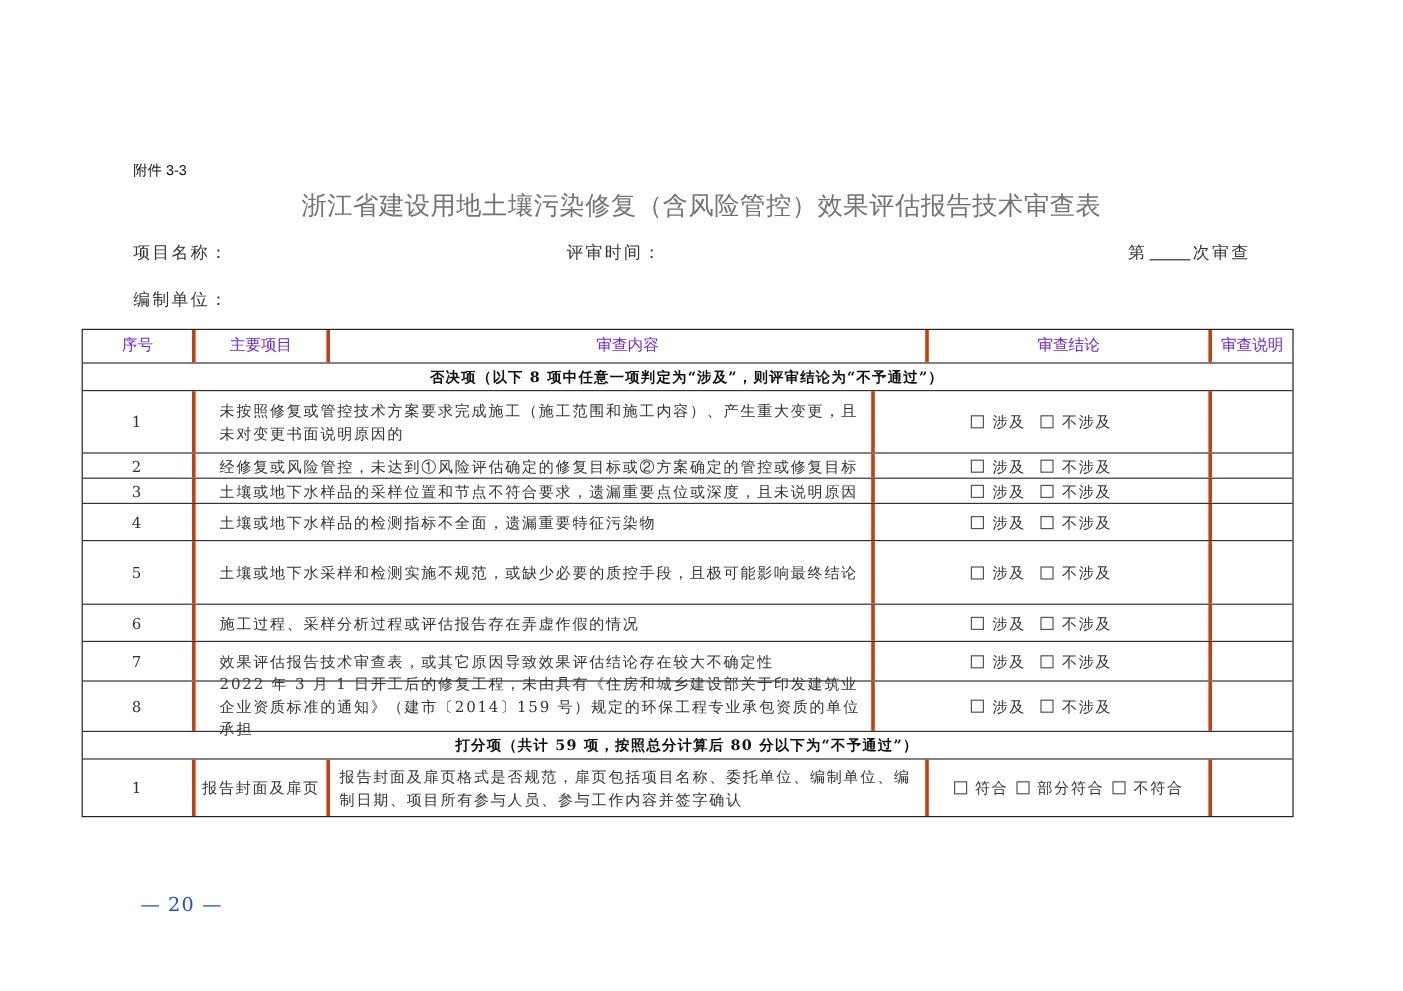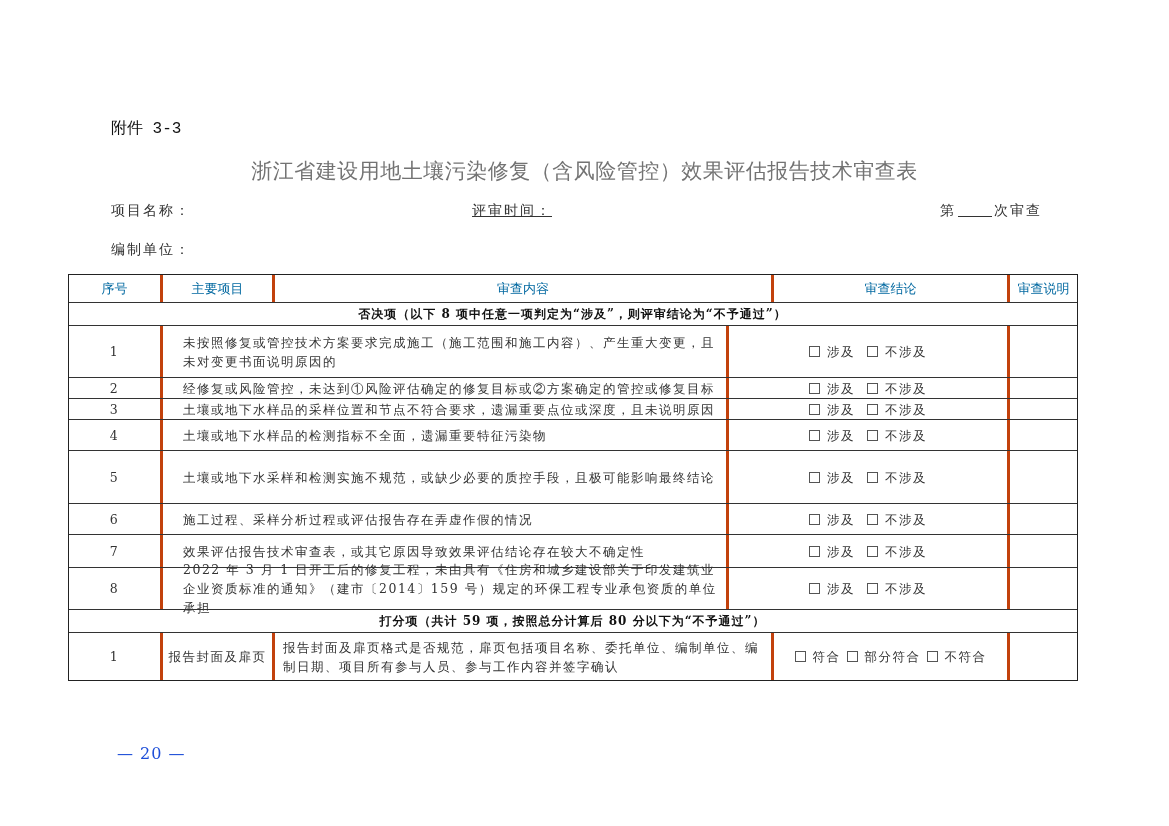--- a/index.html
+++ b/index.html
@@ -11,44 +11,44 @@
       width: 1169px;
       height: 826px;
       position: relative;
       overflow: hidden;
       font-family: "DejaVu Serif", "Liberation Serif", serif;
       color: #1a1a1a;
     }
     .attachment {
       position: absolute;
       left: 111px;
-      top: 118px;
-      font-family: Liberation Mono, monospace;
-      font-size: 16px;
+      top: 134px;
+      font-family: Liberation Sans, sans-serif;
+      font-size: 12px;
       color: #111;
     }
     .title {
       position: absolute;
       left: 0;
       width: 1169px;
       top: 157px;
       text-align: center;
       font-family: "DejaVu Sans", sans-serif;
       font-size: 21px;
       color: #737373;
       letter-spacing: 0.5px;
     }
     .meta {
       position: absolute;
       font-size: 14px;
       color: #333;
       letter-spacing: 2px;
     }
     .meta.project { left: 111px; top: 202px; }
-    .meta.time { left: 472px; top: 202px; text-decoration: underline; }
+    .meta.time { left: 472px; top: 202px; }
     .meta.round { left: 940px; top: 202px; }
     .meta.unit { left: 111px; top: 241px; }
     .blank {
       display: inline-block;
       width: 34px;
       border-bottom: 1px solid #333;
       height: 14px;
       vertical-align: -2px;
       margin: 0 2px;
     }
@@ -73,23 +73,23 @@
       display: flex;
       align-items: center;
       font-size: 12.5px;
       color: #333;
       letter-spacing: 1.5px;
       line-height: 19px;
     }
     .cell:first-child { border-left: none; }
     .center { justify-content: center; text-align: center; }
     .hdr .cell {
-      font-family: Liberation Serif, serif;
+      font-family: Liberation Mono, monospace;
       font-size: 13px;
-      color: #0369a1;
+      color: #6d28d9;
       letter-spacing: 0;
     }
     .section {
       justify-content: center;
       font-weight: bold;
       font-size: 12px;
       color: #111;
       letter-spacing: 1px;
     }
     .w-seq { width: 91px; }

